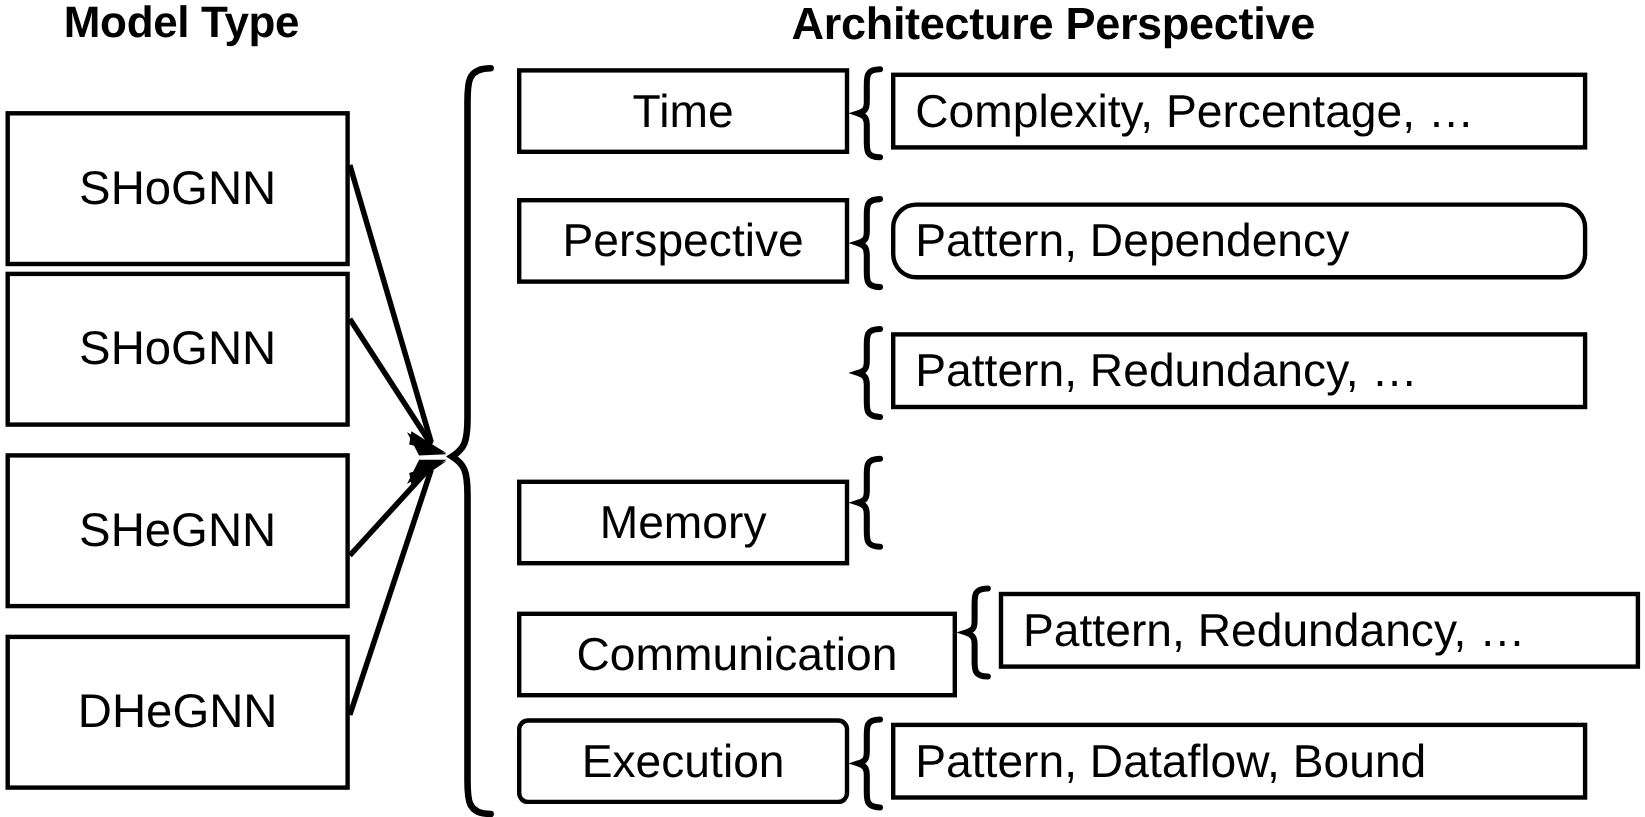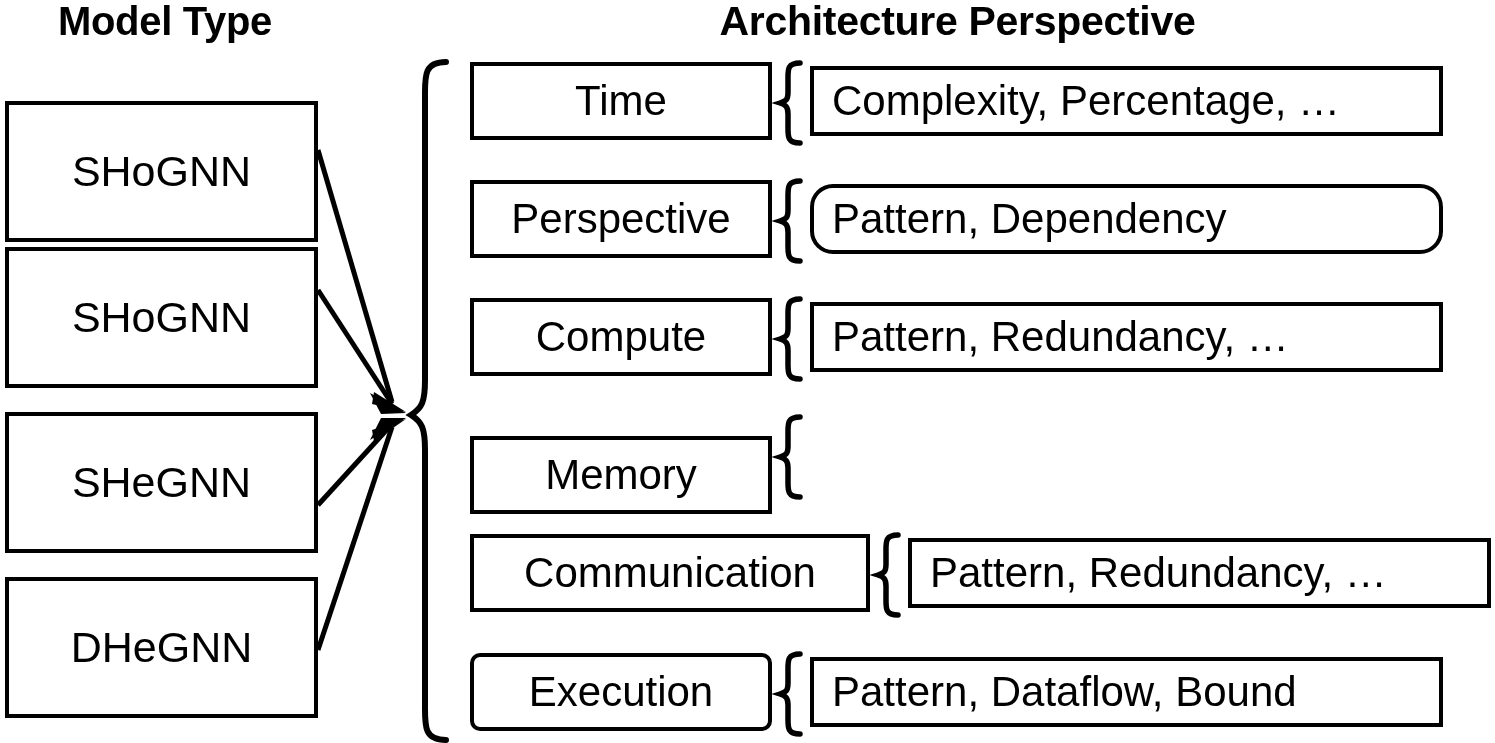--- a/index.html
+++ b/index.html
@@ -159,27 +159,24 @@
   <div class="box model-box" style="top:577px;">
     <span>DHeGNN</span>
   </div>
 
   <div class="box persp-box" style="top:62px;">
     <span>Time</span>
   </div>
   <div class="box persp-box" style="top:180px;">
     <span>Perspective</span>
   </div>
-  <div class="box persp-box" style="top:298px;">
-    <span>Compute</span>
-  </div>
   <div class="box persp-box" style="top:436px;">
     <span>Memory</span>
   </div>
-  <div class="box persp-box wide" style="top:534px;">
+  <div class="box persp-box wide" style="top:556px;">
     <span>Communication</span>
   </div>
   <div class="box persp-box" style="top:653px;border-radius:10px;">
     <span>Execution</span>
   </div>
 
   <div class="box detail-box" style="top:66px;">
     <span>Complexity, Percentage, …</span>
   </div>
   <div class="box detail-box" style="top:184px;border-radius:23px;">

